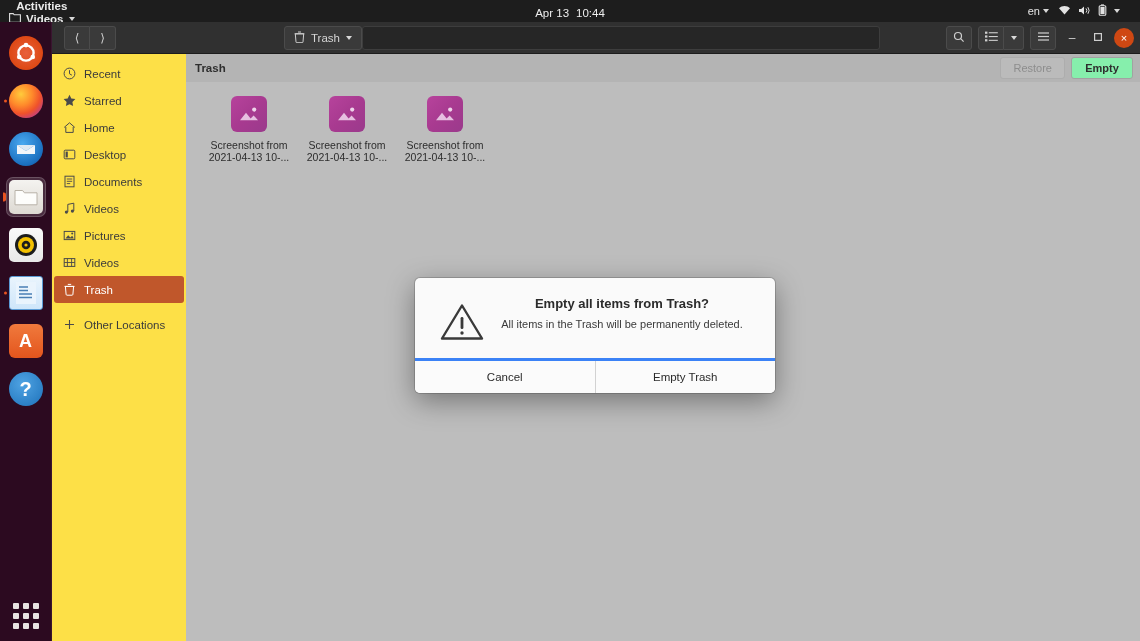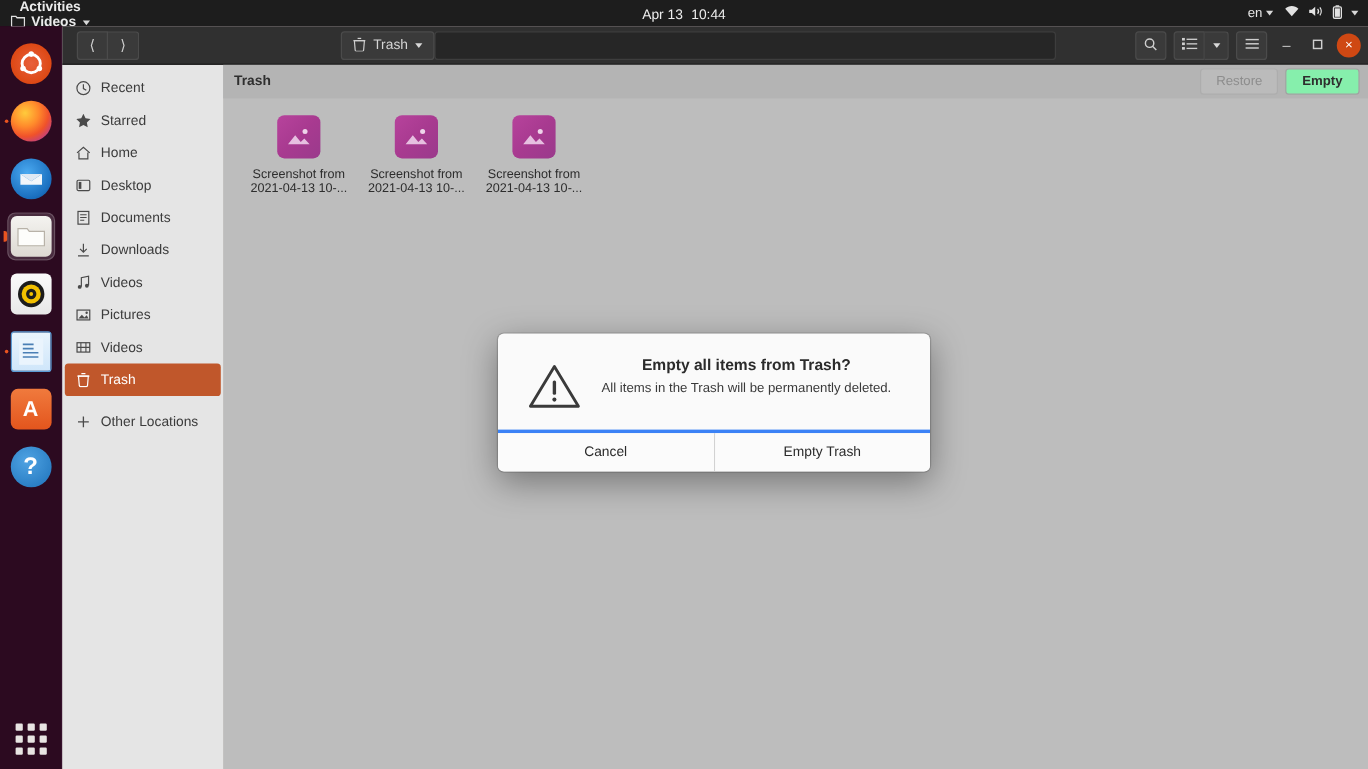--- a/index.html
+++ b/index.html
@@ -22,21 +22,21 @@
     display: flex; align-items: center; gap: 5px;
     padding: 0 9px; height: 22px; color: #ebebeb; font-weight: bold; font-size: 11.5px;
   }
   .topbar-center {
     position: absolute; left: 0; right: 0; top: 0; height: 26px;
     display: flex; align-items: center; justify-content: center;
     font-size: 11.5px; color: #ededed; font-weight: normal; pointer-events: none;
   }
   .clock { display: flex; gap: 7px; pointer-events: auto; }
   .topbar-right {
-    position: absolute; right: 8px; top: 0; height: 22px;
+    position: absolute; right: 20px; top: 0; height: 22px;
     display: flex; align-items: center; gap: 9px; font-size: 11px; color: #e6e6e6;
   }
   .tray-lang { display: flex; align-items: center; gap: 3px; }
   .caret-dn {
     width: 0; height: 0; border-left: 3.5px solid transparent;
     border-right: 3.5px solid transparent; border-top: 4px solid #d8d8d8;
   }
   .tray-icons { display: flex; align-items: center; gap: 7px; }
 
   
@@ -124,21 +124,21 @@
   .wbtn {
     width: 20px; height: 20px; display: flex; align-items: center; justify-content: center;
     color: #cfcfcf; font-size: 12px; border-radius: 50%;
   }
   .wbtn.close { background: #cf4813; color: #fff; font-size: 11px; }
 
   .body-row { flex: 1; display: flex; min-height: 0; }
 
   
   .sidebar {
-    width: 134px; background: #e5e5e5; padding-top: 6px;
+    width: 134px; background: #fde047; padding-top: 6px;
     font-size: 11.5px; color: #3b3b3b;
   }
   .side-item {
     display: flex; align-items: center; gap: 8px;
     height: 27px; padding: 0 8px; margin: 0 2px; border-radius: 3px;
   }
   .side-item.selected { background: #c0572b; color: #ffffff; }
   .side-item .sicon { width: 14px; height: 14px; display:flex;align-items:center;justify-content:center; flex: none; }
   .side-sep { height: 8px; }
 
@@ -438,28 +438,20 @@
           <span>Desktop</span>
         </div>
         <div class="side-item">
           <span class="sicon">
             <svg width="13" height="13" viewBox="0 0 13 13">
                 <rect x="2" y="1.2" width="9" height="10.6" fill="none" stroke="#4a4a4a" stroke-width="1"></rect>
                 <path d="M3.8 4h5.4M3.8 6.3h5.4M3.8 8.6h3.4" stroke="#4a4a4a" stroke-width="0.9"></path>
               </svg>
           </span>
           <span>Documents</span>
-        </div>
-        <div class="side-item">
-          <span class="sicon">
-            <svg width="13" height="13" viewBox="0 0 13 13">
-                <path d="M6.5 1.2v6.6M3.7 5.4l2.8 2.8 2.8-2.8M2 11.2h9" stroke="#4a4a4a" stroke-width="1" fill="none"></path>
-              </svg>
-          </span>
-          <span>Downloads</span>
         </div>
         <div class="side-item">
           <span class="sicon">
             <svg width="13" height="13" viewBox="0 0 13 13">
                 <path d="M4.8 10V2.4l6-1.2V9" fill="none" stroke="#4a4a4a" stroke-width="1"></path>
                 <circle cx="3.4" cy="10.1" r="1.6" fill="#4a4a4a"></circle>
                 <circle cx="9.4" cy="9.1" r="1.6" fill="#4a4a4a"></circle>
               </svg>
           </span>
           <span>Videos</span>

